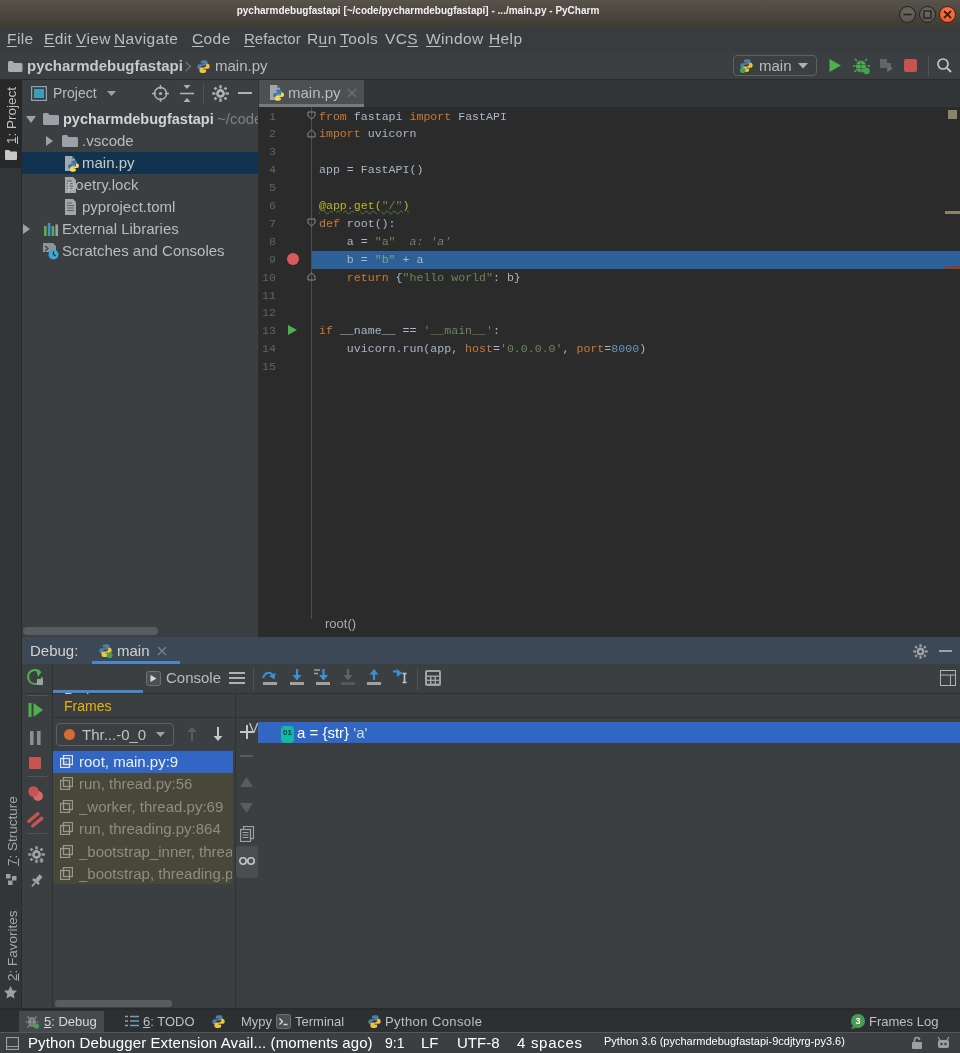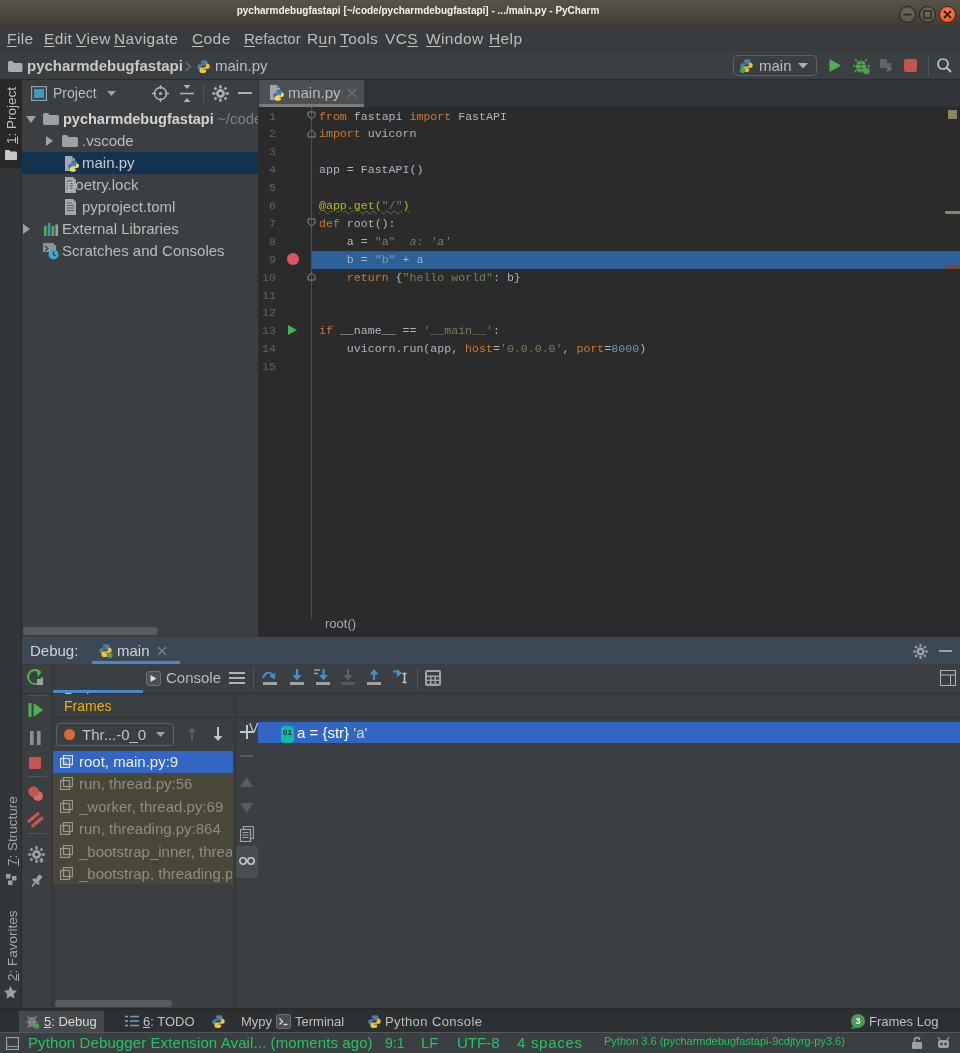--- a/index.html
+++ b/index.html
@@ -12,21 +12,21 @@
 .dec { color:#bbb529; } .hint { color:#787878; font-style:italic; }
 .mi { position:absolute; top:30px; color:#bdbdbd; font-size:15.5px; letter-spacing:0.4px; }
 .mi u { text-underline-offset:2px; }
 .winbtn { top:5.5px; width:17px; height:17px; border-radius:50%; }
 .trow { position:absolute; left:0; height:22px; width:960px; color:#bbbbbb; font-size:15px; line-height:22px; }
 .cl { position:absolute; white-space:pre; color:#a9b7c6; }
 .gut { position:absolute; width:22px; text-align:right; color:#606366; }
 .frow { position:absolute; left:79px; height:29px; line-height:22.4px; font-size:15px; color:#8f8d82; white-space:nowrap; overflow:hidden; width:153px; }
 .fico { left:60px; width:13px; height:13px; }
 .bt { position:absolute; top:1014px; color:#bfbfbf; font-size:13px; }
-.st { position:absolute; top:1034px; color:#22c55e; font-size:15px; }
+.st { position:absolute; top:1034px; color:#ffffff; font-size:15px; }
 </style>
 </head>
 <body>
 <div id="stage">
 
 <div class="abs" style="left:0;top:0;width:960px;height:28px;background:linear-gradient(#585349,#4a463f 55%,#3d3a34);"></div>
 <div class="abs" style="left:0;top:5px;width:836px;text-align:center;color:#f3f1ef;font-size:10px;font-weight:bold;">pycharmdebugfastapi [~/code/pycharmdebugfastapi] - .../main.py - PyCharm</div>
 <div class="abs winbtn" style="left:899px;background:radial-gradient(circle at 50% 35%,#6c6963,#535049);border:1px solid #23211e;">
   <svg width="15" height="15">
         <path d="M3.5 7.5h8" stroke="#2a2824" stroke-width="1.8"></path>

